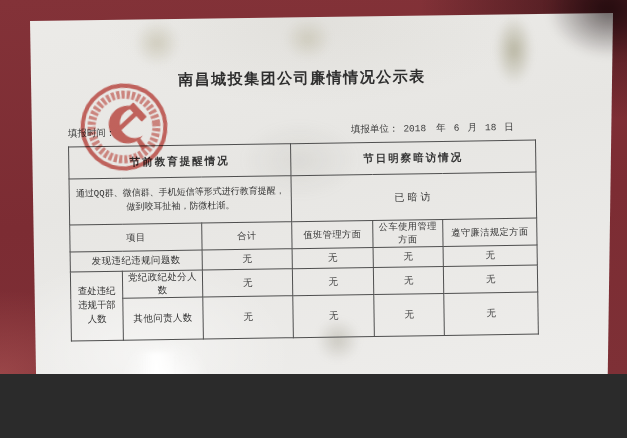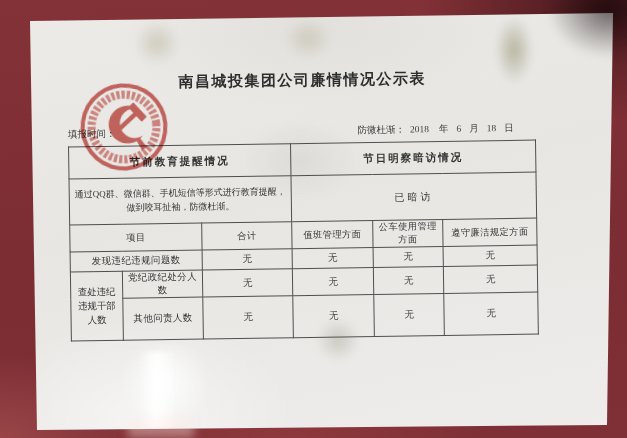--- a/index.html
+++ b/index.html
@@ -1,18 +1,18 @@
 <!DOCTYPE html>
 <html><head>
 <meta charset="utf-8">
 <style>
   html,body{margin:0;padding:0;background:#2b2b2b;}
   .stage{
-    position:relative;width:627px;height:438px;overflow:hidden;
-    font-family:Liberation Serif, serif;
+    position:relative;width:627px;height:374px;overflow:hidden;
+    font-family:Liberation Mono, monospace;
     background:
       radial-gradient(ellipse 260px 160px at 96% 2%, rgba(20,5,8,.55), rgba(20,5,8,0) 70%),
       radial-gradient(ellipse 200px 120px at 0% 100%, rgba(255,150,140,.22), rgba(255,150,140,0) 70%),
       radial-gradient(ellipse 300px 90px at 45% 100%, rgba(255,120,110,.12), rgba(255,120,110,0) 70%),
       linear-gradient(176deg,#833238 0%,#7c2c33 55%,#7e3036 100%);
   }
   
   .paper{
     position:absolute;inset:0;
     clip-path:polygon(30px 21px,613px 13px,607px 425px,37px 430px);
@@ -90,21 +90,21 @@
     <div class="stain" style="left:494px;top:14px;width:40px;height:72px;background:radial-gradient(rgba(125,120,80,.45),rgba(125,120,80,0) 68%);"></div>
     <div class="stain" style="left:316px;top:318px;width:44px;height:44px;background:radial-gradient(rgba(130,125,105,.30),rgba(130,125,105,0) 70%);"></div>
     <div class="stain" style="left:240px;top:120px;width:120px;height:80px;background:radial-gradient(rgba(140,138,130,.12),rgba(140,138,130,0) 70%);"></div>
 
     <div class="content">
 
       <div class="doc-title">南昌城投集团公司廉情情况公示表</div>
 
       <div class="meta">
         <span>填报时间：</span>
-        <span class="d"><span>防微杜渐：</span><span class="first num">2018</span><span class="num">年</span><span>6</span><span>月</span><span>18</span><span>日</span></span>
+        <span class="d"><span>填报单位：</span><span class="first num">2018</span><span class="num">年</span><span>6</span><span>月</span><span>18</span><span>日</span></span>
       </div>
 
       <table class="sheet">
         <colgroup>
           <col style="width:52px">
             <col style="width:80px">
             <col style="width:90px">
           <col style="width:81px">
             <col style="width:70px">
             <col style="width:94px">

